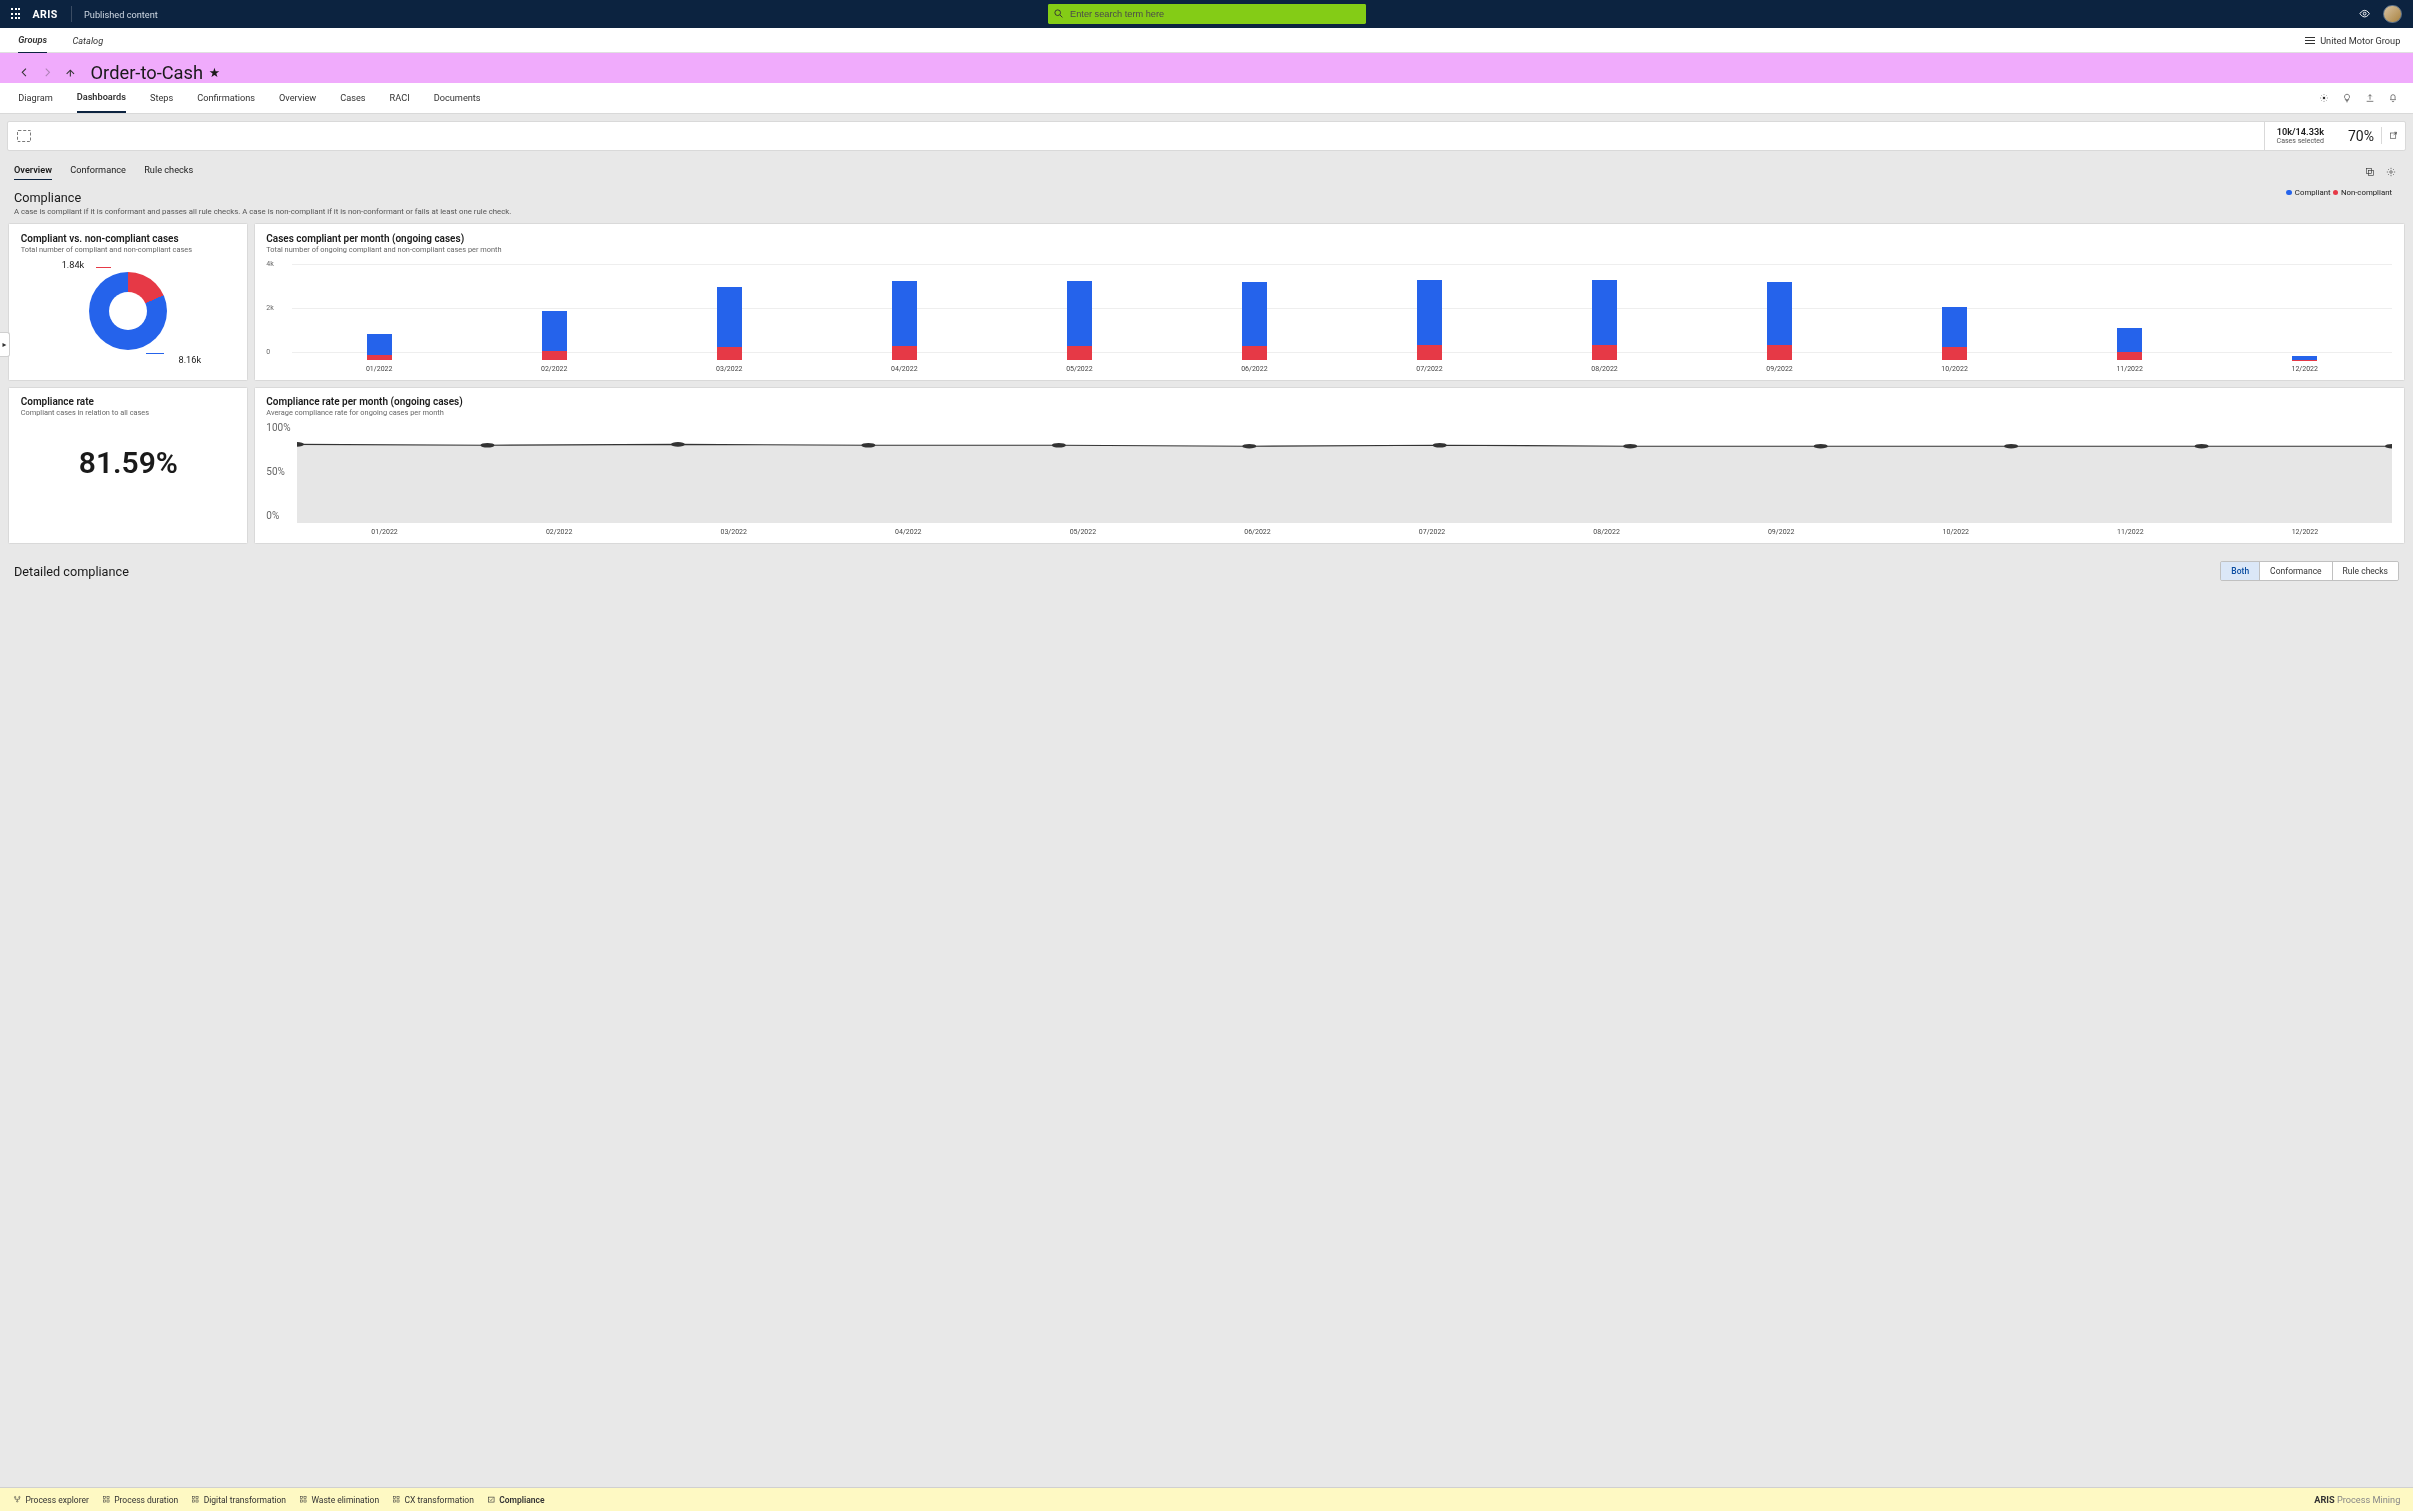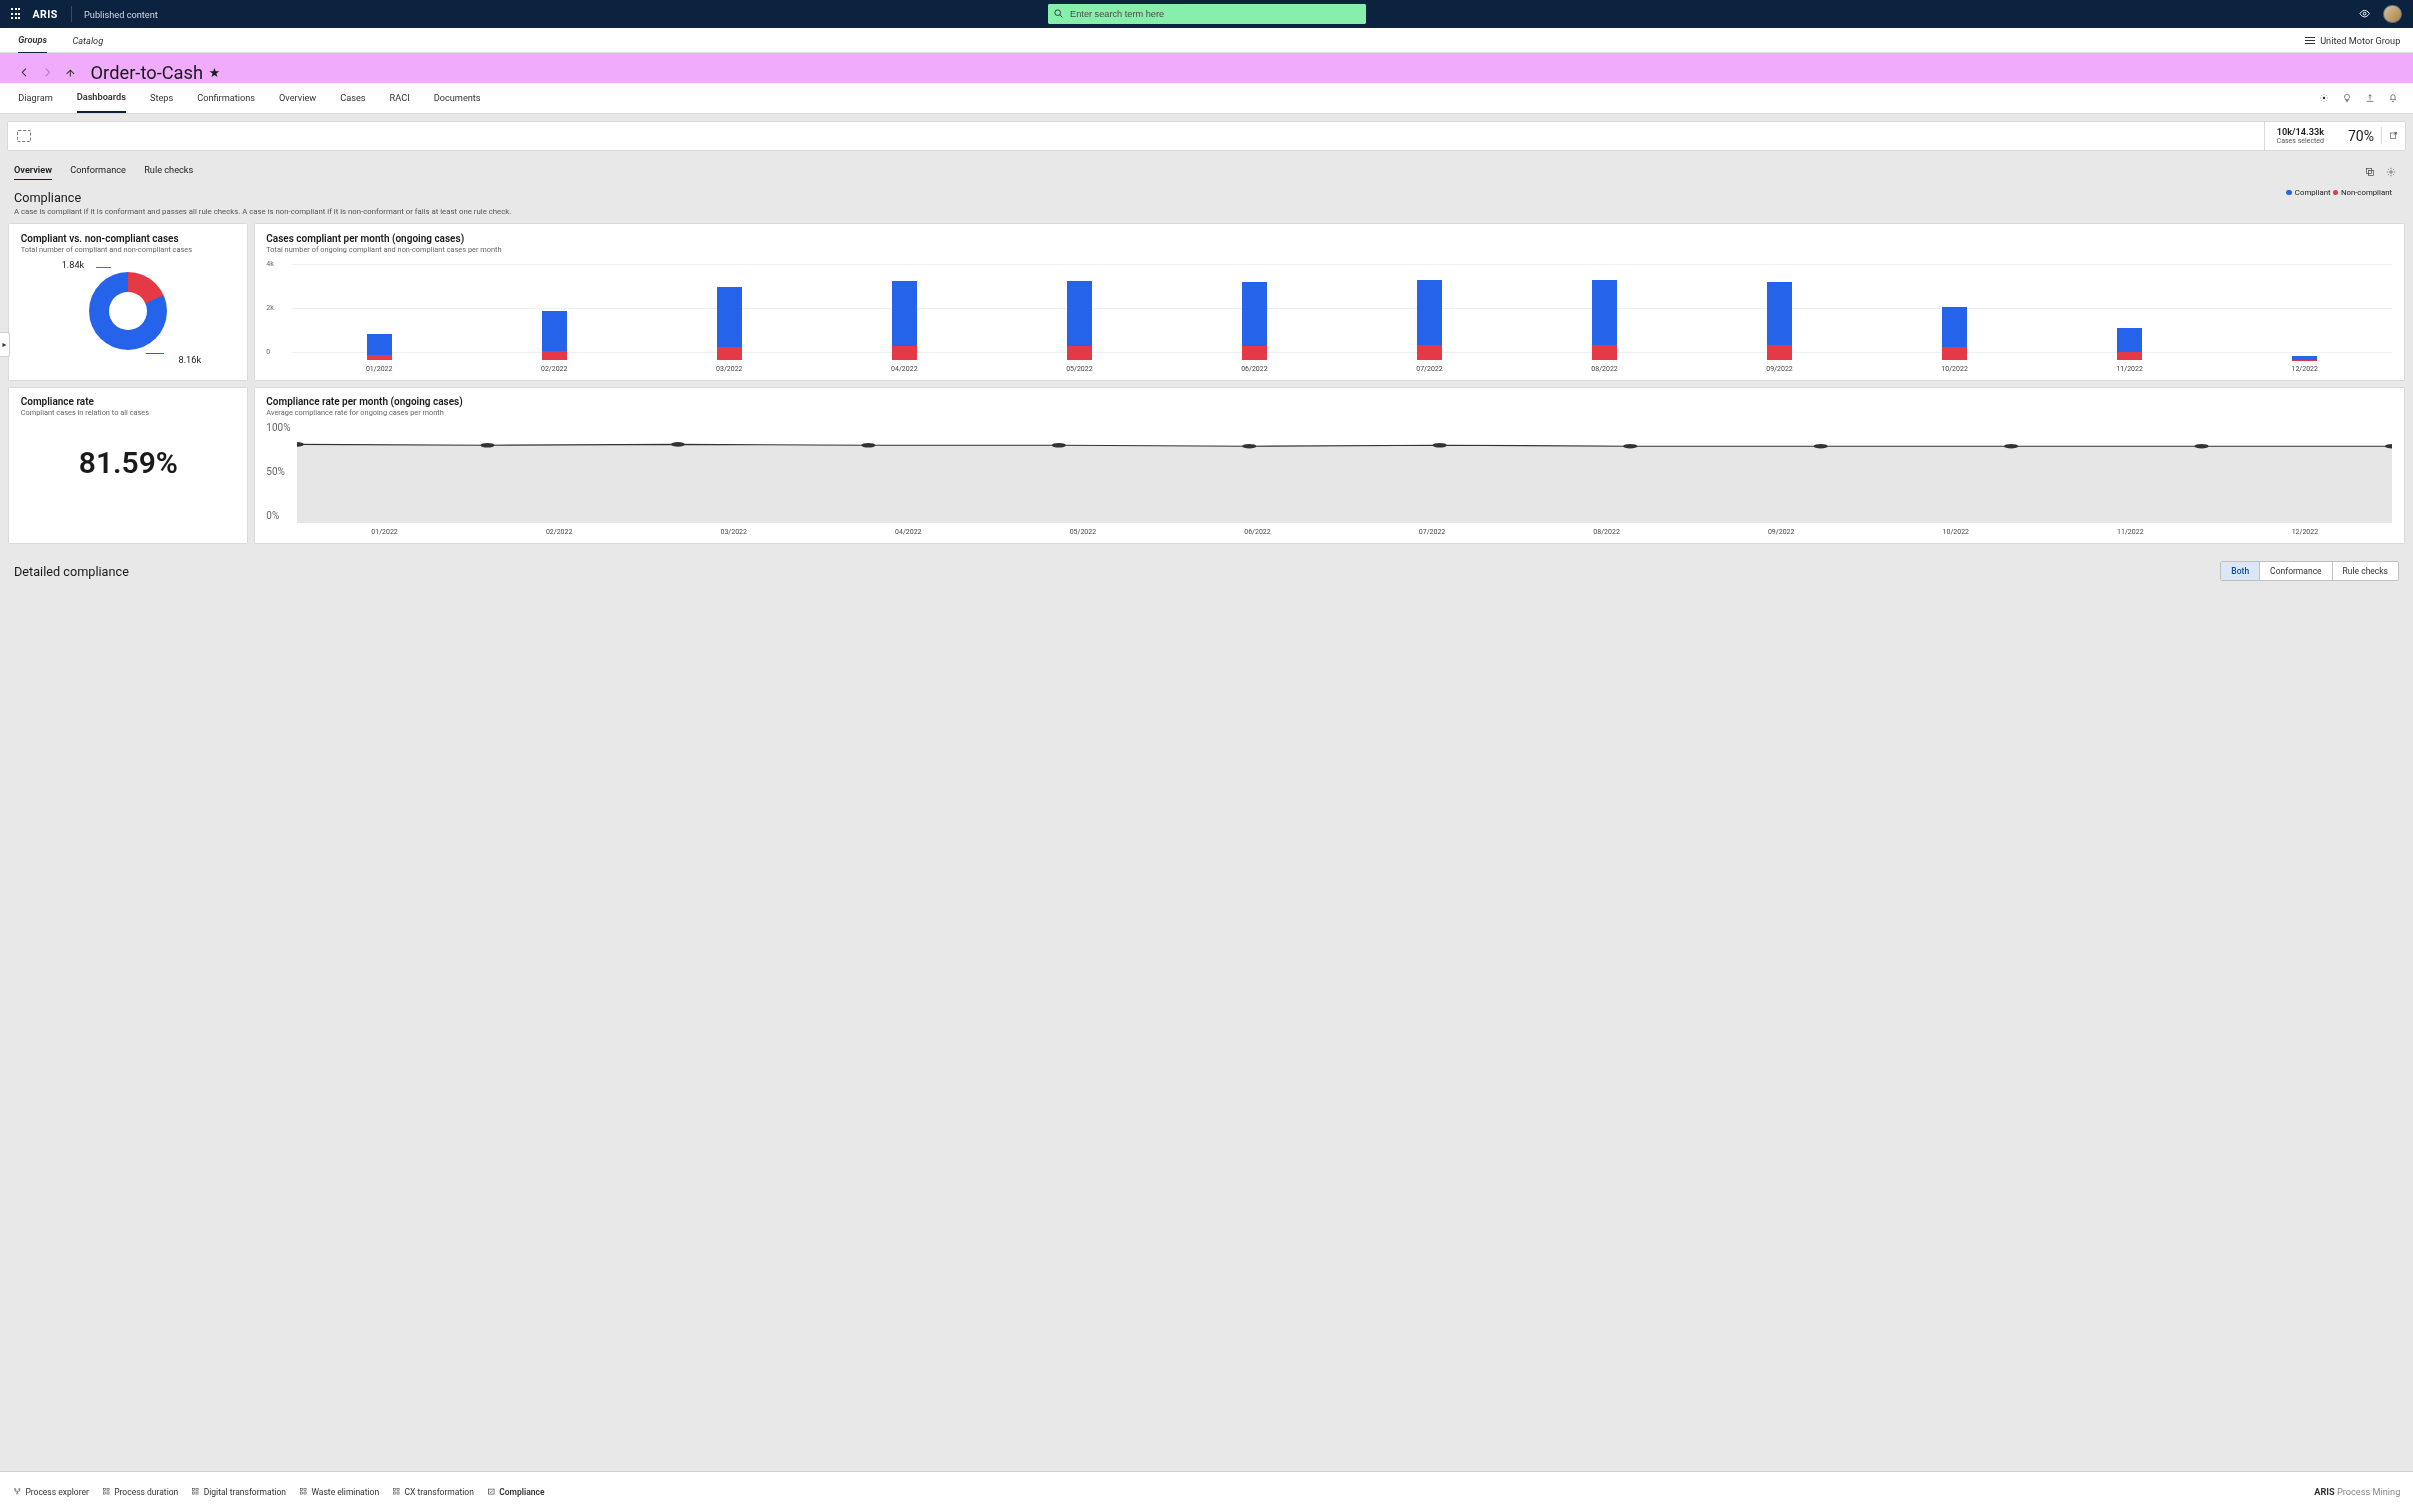--- a/index.html
+++ b/index.html
@@ -5,21 +5,21 @@
   * { box-sizing: border-box; margin: 0; padding: 0; }
   html, body { width: 100%; height: 100%; font-family: -apple-system, "Segoe UI", Roboto, Arial, sans-serif; background:#e8e8e8; color:#1a1a1a; }
   
   .topbar { background:#0c2340; height:28px; display:flex; align-items:center; padding:0 11.3px; color:#fff; gap:10px; position:relative;}
   .app-grid { width:11.3px; height:11.3px; display:inline-flex; flex-wrap:wrap; gap:1.4px;}
   .app-grid span { width:2.1px; height:2.1px; background:#fff;}
   .brand { font-weight:700; font-size:10.6px; letter-spacing:0.4px;}
   .vdiv { width:0.7px; height:15.5px; background:#3b4c63; margin:0 2.8px;}
   .pub { font-size:9.2px; font-weight:400; color:#cfd8e3;}
   .search-wrap { position:absolute; left:50%; transform:translateX(-50%); width:318px;}
-  .search-box { width:100%; height:20px; background:#86efac; border:none; border-radius:1.4px; padding:0 7px 0 22.6px; font-size:9.2px; color:#333;}
+  .search-box { width:100%; height:20px; background:#84cc16; border:none; border-radius:1.4px; padding:0 7px 0 22.6px; font-size:9.2px; color:#333;}
   .search-box::placeholder{color:#4a4a4a;}
   .search-icon { position:absolute; left:5.6px; top:4.2px; width:11.3px; height:11.3px; }
   .top-right { margin-left:auto; display:flex; align-items:center; gap:12.7px;}
   .eye-ic, .avatar { display:inline-flex; align-items:center; justify-content:center;}
   .avatar { width:18.3px; height:18.3px; border-radius:50%; background:linear-gradient(135deg,#d9c3a3,#a8823f); border:1.4px solid #5f7389;}
   
   .navrow { background:#fff; height:25.4px; display:flex; align-items:center; padding:0 18.3px; border-bottom:0.7px solid #e0e0e0; font-size:9.2px; position:relative;}
   .navitem { margin-right:25.4px; color:#333; cursor:pointer; padding:6.4px 0;font-style:italic;}
   .navitem.active { font-weight:600; border-bottom:1.4px solid #0c2340;}
   .org-wrap { position:absolute; right:12.7px; display:flex; align-items:center; gap:5.6px; color:#333;}
@@ -86,21 +86,21 @@
   .line-area{ position:absolute; left:31px; right:0; top:4.2px; bottom:12.7px;}
   .line-xlabels{ position:absolute; left:31px; right:0; bottom:0; display:flex; justify-content:space-around; font-size:7px; color:#444;}
   
   .detail-row{ display:flex; align-items:center; justify-content:space-between; padding:17px 7px 4.2px 7px;}
   .detail-row h2{ font-size:12.7px; font-weight:400;}
   .seg-group{ display:flex; border:0.7px solid #c0c0c0; border-radius:2.1px; overflow:hidden; font-size:8.5px;}
   .seg{ padding:4.2px 10px; cursor:pointer; background:#fff; color:#333;}
   .seg + .seg{ border-left:0.7px solid #c0c0c0;}
   .seg.active{ background:#dbe7f7; color:#0c4ea2; font-weight:500;}
   
-  .bottombar{ position:fixed; bottom:0; left:0; right:0; height:40px; background:#ffffff; border-top:0.7px solid #d0d0d0; display:flex; align-items:center; padding:0 12.7px; gap:12.7px; font-size:8.5px; color:#333;}
+  .bottombar{ position:fixed; bottom:0; left:0; right:0; height:24px; background:#fef9c3; border-top:0.7px solid #d0d0d0; display:flex; align-items:center; padding:0 12.7px; gap:12.7px; font-size:8.5px; color:#333;}
   .bitem{ display:flex; align-items:center; gap:4.2px; cursor:pointer;}
   .bitem.active{ font-weight:600;}
   .bico{ width:8.5px; height:8.5px;}
   .brand-right{ margin-left:auto; font-size:9.2px;}
   .brand-right b{ font-weight:700;}
   .side-expand{ position:fixed; left:0; top:332px; width:10px; height:25.4px; background:#fff; border:0.7px solid #d0d0d0; border-left:none; border-radius:0 2.8px 2.8px 0; display:flex; align-items:center; justify-content:center; font-size:7.8px; color:#333; cursor:pointer;}
   .content-scroll{ height: calc(100vh - 28px - 25.4px - 24px); overflow:hidden;}
   svg { display:block; }
   .ic14{width:10px;height:10px;}
   .ic16{width:11.3px;height:11.3px;}

